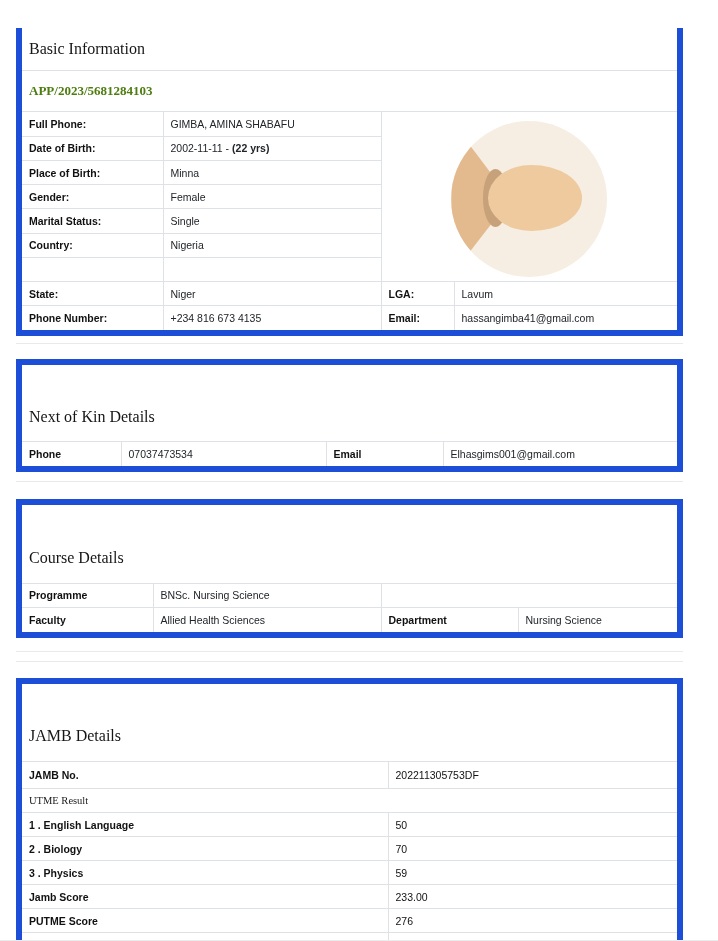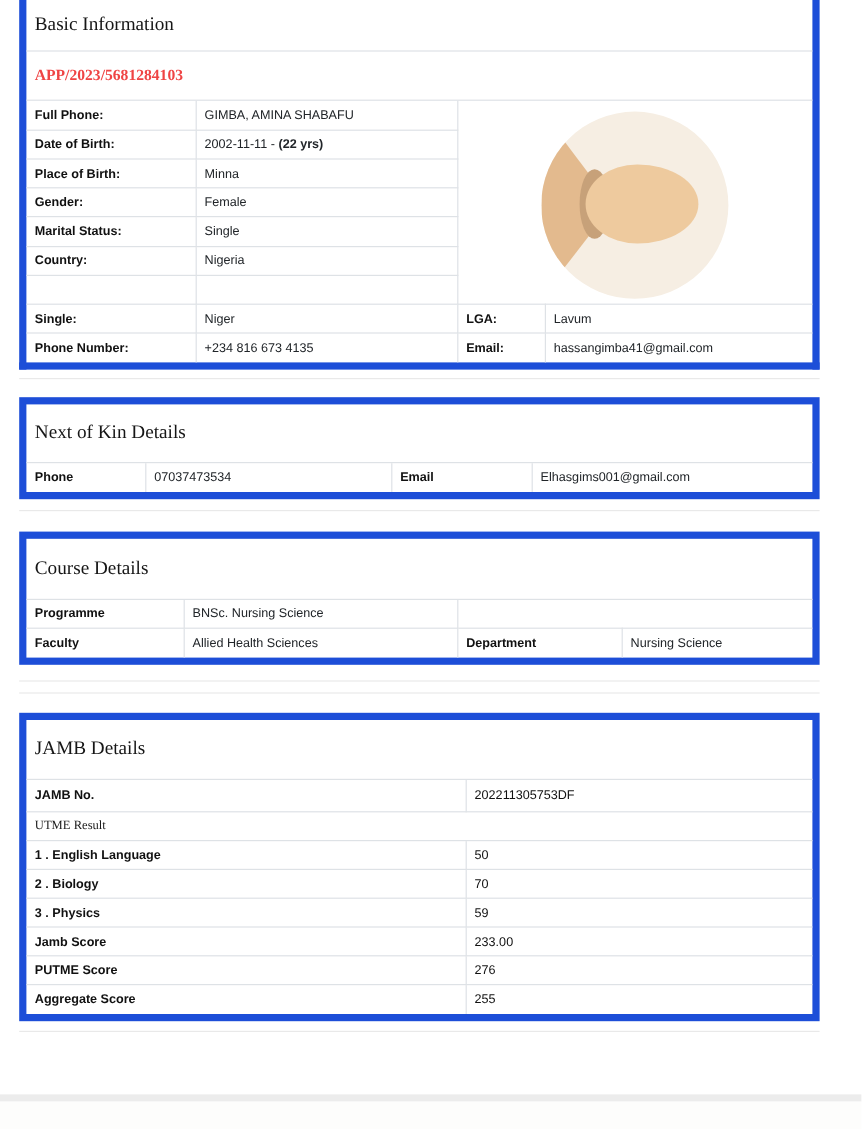--- a/index.html
+++ b/index.html
@@ -17,36 +17,37 @@
   .card.no-top { border-top: none; }
 
   .card-head {
     font-family: "Liberation Serif", serif;
     font-size: 16px;
     color: #161616;
     display: flex;
     align-items: center;
     padding: 0 7px;
     border-bottom: 1px solid #dee2e6;
+    margin-top: 28px;
   }
   .h43 { height: 43px; }
   .h49 { height: 49px; }
   .h51 { height: 51px; }
   .h50 { height: 50px; }
 
   .app-row {
     height: 41px;
     display: flex;
     align-items: center;
     padding: 0 7px;
     border-bottom: 1px solid #dee2e6;
     font-family: "Liberation Serif", serif;
     font-size: 13px;
     font-weight: 600;
-    color: #ef4444;
+    color: #4d7c0f;
   }
 
   table.tbl { border-collapse: collapse; width: 100%; table-layout: fixed; }
   table.tbl td {
     border: 1px solid #dee2e6;
     font-size: 10.5px;
     padding: 4px 7px;
     vertical-align: middle;
     height: 24px;
     overflow: hidden;
@@ -173,21 +174,21 @@
       </tr>
       <tr>
         <td class="lbl">Country:</td>
         <td class="val">Nigeria</td>
       </tr>
       <tr>
             <td class="lbl"></td>
             <td class="val"></td>
           </tr>
       <tr>
-        <td class="lbl">Single:</td>
+        <td class="lbl">State:</td>
         <td class="val">Niger</td>
         <td class="lbl">LGA:</td>
         <td class="val">Lavum</td>
       </tr>
       <tr>
         <td class="lbl">Phone Number:</td>
         <td class="val">+234 816 673 4135</td>
         <td class="lbl">Email:</td>
         <td class="val">hassangimba41@gmail.com</td>
       </tr>

